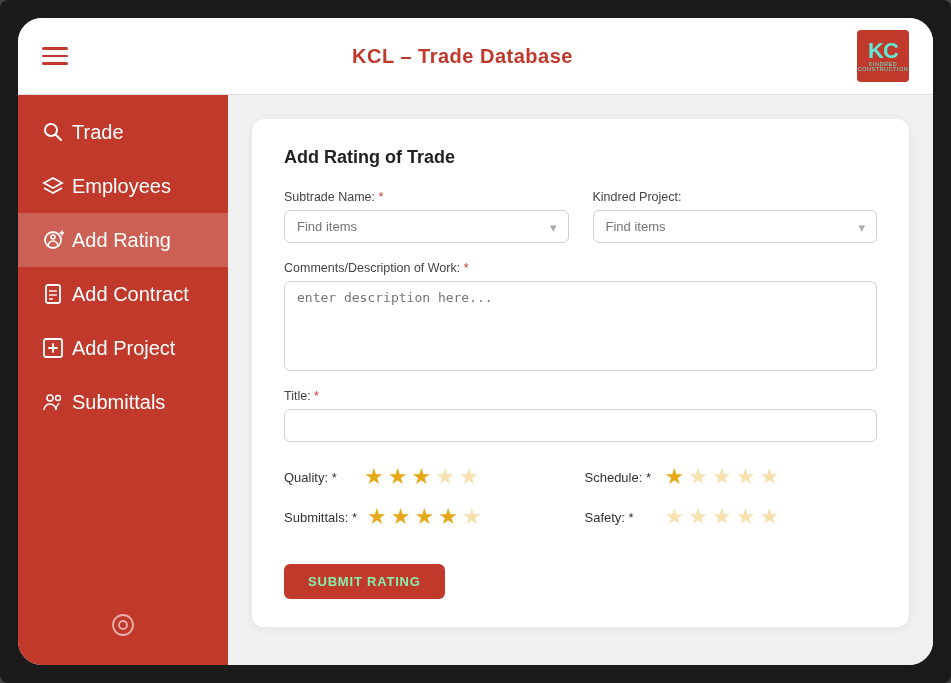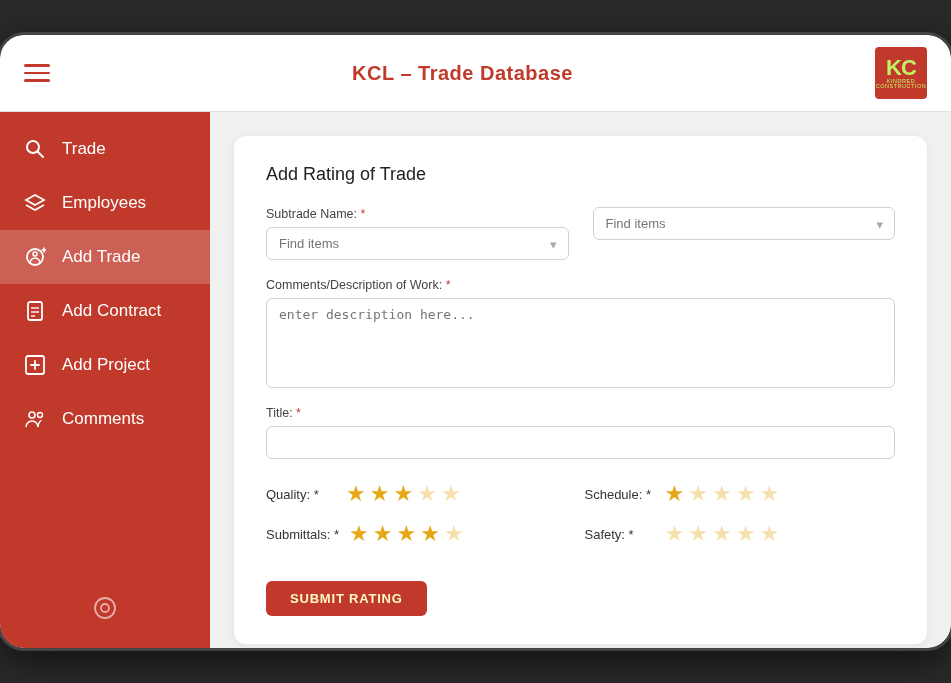--- a/index.html
+++ b/index.html
@@ -6,23 +6,24 @@
     body {
       background: #2a2a2a;
       display: flex;
       justify-content: center;
       align-items: center;
       min-height: 100vh;
       font-family: 'Segoe UI', Arial, sans-serif;
     }
     .tablet-frame {
       width: 951px;
-      height: 613px;
+      height: 683px;
       background: #1a1a1a;
-      border-radius: 24px;
+      border-radius: 8px;
+      padding: 18px;
       box-shadow: 0 0 0 3px #444, 0 10px 40px rgba(0,0,0,0.7);
       display: flex;
       overflow: hidden;
     }
     .tablet-screen {
       flex: 1;
       background: #f0f0f0;
       border-radius: 24px;
       overflow: hidden;
       display: flex;
@@ -63,21 +64,21 @@
     }
     .logo-box {
       width: 52px;
       height: 52px;
       background: #c0392b;
       border-radius: 4px;
       display: flex;
       flex-direction: column;
       align-items: center;
       justify-content: center;
-      color: #bef264;
+      color: #5eead4;
       font-size: 18px;
       font-weight: 800;
       line-height: 1;
     }
     .logo-box .logo-letters {
       font-size: 22px;
       font-weight: 900;
       letter-spacing: -1px;
     }
     .logo-box .logo-sub {
@@ -96,25 +97,25 @@
     .sidebar {
       width: 210px;
       background: #c0392b;
       display: flex;
       flex-direction: column;
       padding: 10px 0;
     }
     .sidebar-item {
       display: flex;
       align-items: center;
-      gap: 14px;
+      gap: 6px;
       padding: 14px 22px;
       cursor: pointer;
       color: #fff;
-      font-size: 17px;
+      font-size: 20px;
       font-weight: 500;
       transition: background 0.15s;
     }
     .sidebar-item.active {
       background: rgba(255,255,255,0.2);
     }
     .sidebar-icon {
       width: 26px;
       height: 26px;
       display: flex;
@@ -138,21 +139,21 @@
       background: #f0f0f0;
     }
     .form-card {
       background: #fff;
       border-radius: 12px;
       padding: 28px 32px;
       box-shadow: 0 2px 8px rgba(0,0,0,0.06);
     }
     .form-title {
       font-size: 18px;
-      font-weight: 400;
+      font-weight: 700;
       color: #222;
       margin-bottom: 22px;
     }
     .form-row {
       display: flex;
       gap: 24px;
       margin-bottom: 18px;
     }
     .form-group {
       flex: 1;
@@ -227,21 +228,21 @@
     }
     .star {
       font-size: 22px;
       cursor: pointer;
     }
     .star.filled { color: #e6a817; }
     .star.empty { color: #e6a817; opacity: 0.35; }
     .submit-btn {
       margin-top: 20px;
       background: #c0392b;
-      color: #fef9c3;
+      color: #86efac;
       border: none;
       border-radius: 6px;
       padding: 10px 24px;
       font-size: 13px;
       font-weight: 700;
       letter-spacing: 0.8px;
       cursor: pointer;
       text-transform: uppercase;
     }
 
@@ -297,21 +298,21 @@
         <div class="sidebar-item active">
           <div class="sidebar-icon">
             <svg width="22" height="22" viewBox="0 0 22 22" fill="none">
               <circle cx="11" cy="11" r="8" stroke="white" stroke-width="1.8"></circle>
               <circle cx="11" cy="8" r="2" stroke="white" stroke-width="1.5"></circle>
               <path d="M6 17c0-2.76 2.24-5 5-5s5 2.24 5 5" stroke="white" stroke-width="1.5" fill="none"></path>
               <line x1="18" y1="4" x2="22" y2="4" stroke="white" stroke-width="1.5" stroke-linecap="round"></line>
               <line x1="20" y1="2" x2="20" y2="6" stroke="white" stroke-width="1.5" stroke-linecap="round"></line>
             </svg>
           </div>
-          <span>Add Trade</span>
+          <span>Add Rating</span>
         </div>
 
         <div class="sidebar-item">
           <div class="sidebar-icon">
             <svg width="22" height="22" viewBox="0 0 22 22" fill="none">
               <rect x="4" y="2" width="14" height="18" rx="2" stroke="white" stroke-width="1.8"></rect>
               <line x1="7" y1="8" x2="15" y2="8" stroke="white" stroke-width="1.4"></line>
               <line x1="7" y1="12" x2="15" y2="12" stroke="white" stroke-width="1.4"></line>
               <line x1="7" y1="16" x2="11" y2="16" stroke="white" stroke-width="1.4"></line>
             </svg>
@@ -332,21 +333,21 @@
 
         <div class="sidebar-item">
           <div class="sidebar-icon">
             <svg width="22" height="22" viewBox="0 0 22 22" fill="none">
               <circle cx="8" cy="7" r="3" stroke="white" stroke-width="1.6"></circle>
               <path d="M2 19c0-3.31 2.69-6 6-6s6 2.69 6 6" stroke="white" stroke-width="1.6" fill="none"></path>
               <circle cx="16" cy="7" r="2.5" stroke="white" stroke-width="1.4"></circle>
               <path d="M14 19c0-2.76 1.34-5.2 3.4-6.7" stroke="white" stroke-width="1.4" fill="none"></path>
             </svg>
           </div>
-          <span>Comments</span>
+          <span>Submittals</span>
         </div>
 
         <div class="sidebar-bottom">
           <div>
             <svg width="28" height="28" viewBox="0 0 28 28" fill="none">
               <circle cx="14" cy="14" r="10" stroke="rgba(255,255,255,0.6)" stroke-width="1.8"></circle>
               <circle cx="14" cy="14" r="4" stroke="rgba(255,255,255,0.6)" stroke-width="1.8"></circle>
             </svg>
           </div>
         </div>
@@ -362,20 +363,21 @@
             <div class="form-group">
               <label class="form-label">
                 <span>Subtrade Name:</span>
                 <span class="required"> *</span>
               </label>
               <div class="form-select-wrap">
                 <input type="text" class="form-select" readonly="" placeholder="Find items" style="">
               </div>
             </div>
             <div class="form-group">
+              <label class="form-label">Kindred Project:</label>
               <div class="form-select-wrap">
                 <input type="text" class="form-select" readonly="" placeholder="Find items" style="">
               </div>
             </div>
           </div>
 
           
           <div class="form-row">
             <div class="form-group">
               <label class="form-label">

